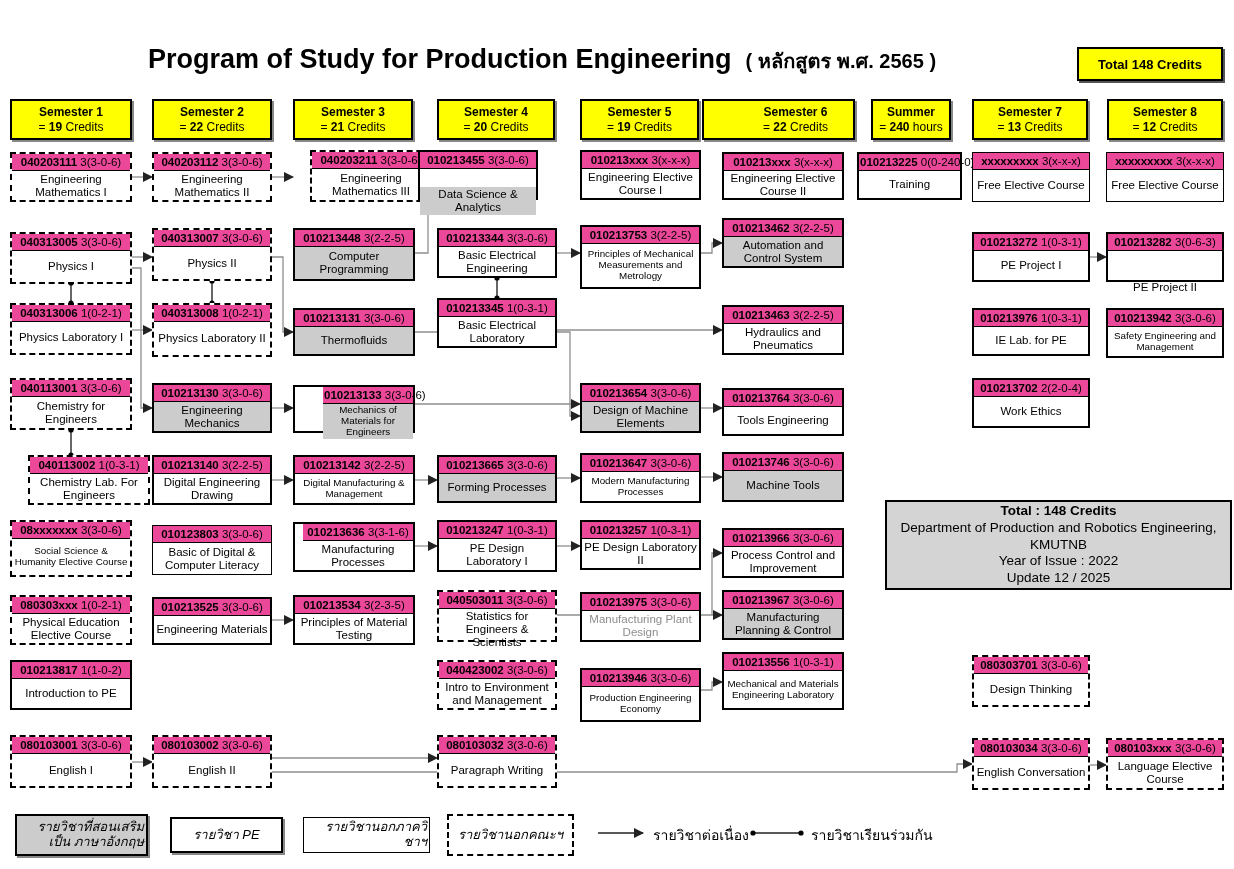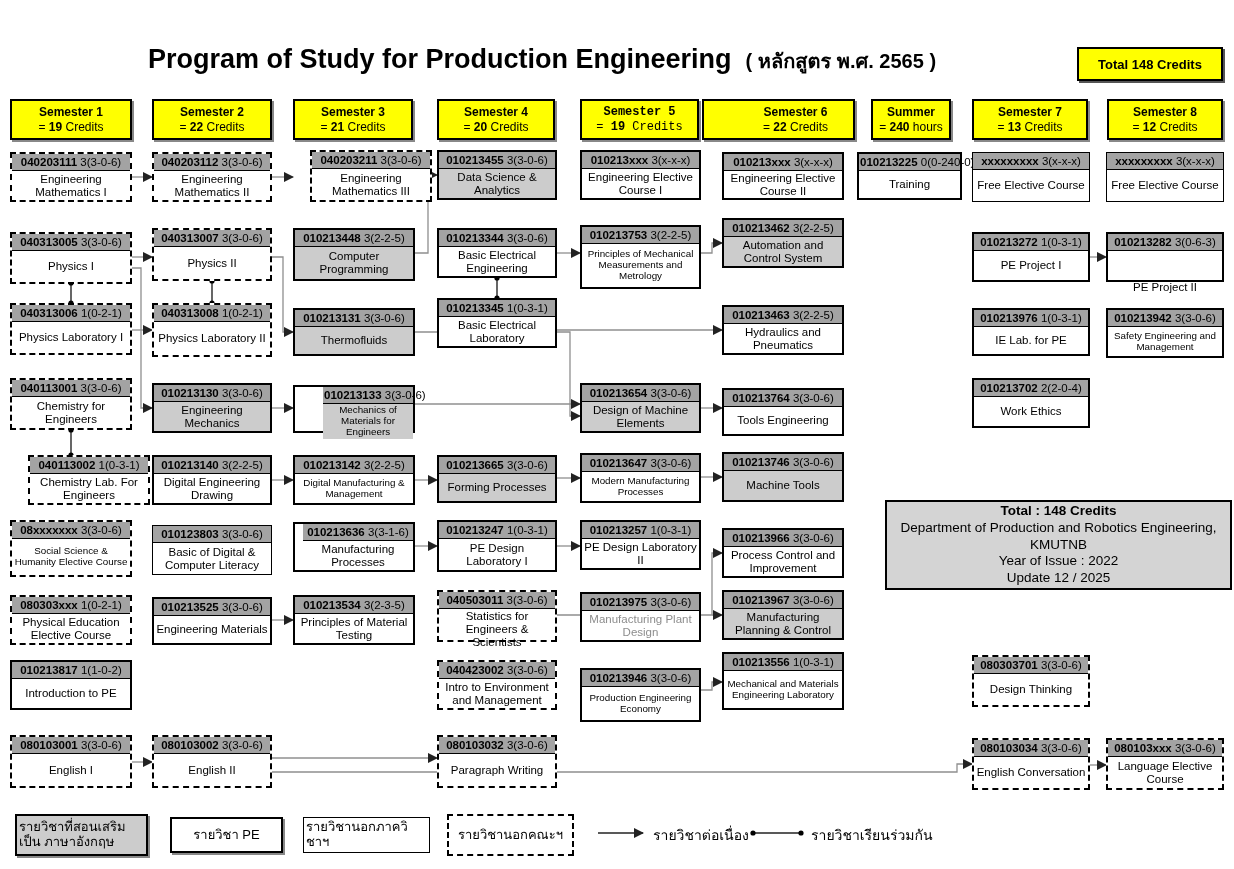--- a/index.html
+++ b/index.html
@@ -15,35 +15,35 @@
   .sem-header{position:absolute;background:#ffff00;border:2px solid #000;box-shadow:2px 2px 0 #888;
     display:flex;flex-direction:column;align-items:center;justify-content:center;
     font-size:12px;line-height:1.25;text-align:center;}
   .sem-header .l1{font-weight:bold;}
 
   .course{position:absolute;background:#fff;display:flex;flex-direction:column;box-sizing:border-box;}
   .course.pe{border:2.5px solid #000;}
   .course.thin{border:1.6px solid #000;}
   .course.dashed{border:2px dashed #000;}
   .course .hd{border-bottom:1.6px solid #000;text-align:center;font-size:11.5px;padding:2px 1px;
-    white-space:nowrap;background:#a3a3a3;flex:0 0 auto;}
+    white-space:nowrap;background:#ec4899;flex:0 0 auto;}
   .course .hd .code{font-weight:bold;}
   .course .bd{flex:1 1 auto;display:flex;align-items:center;justify-content:center;text-align:center;
     font-size:11.5px;line-height:1.12;padding:1px 2px;}
   .course.gray .bd{background:#ccc;}
   .course.txtgray .bd{color:#8d8d8d;}
   .course.small .bd{font-size:9.8px;}
 
   .info-box{position:absolute;left:885px;top:500px;width:343px;height:86px;background:#d4d4d4;
     border:2px solid #000;display:flex;flex-direction:column;align-items:center;justify-content:center;
     text-align:center;font-size:13.5px;line-height:1.25;}
   .info-box .b{font-weight:bold;}
 
   .legend-box{position:absolute;background:#fff;border:2px solid #000;display:flex;align-items:center;
-    justify-content:center;text-align:left;font-size:13px;line-height:1.15;box-sizing:border-box;padding:2px;}
+    justify-content:center;text-align:right;font-size:13px;line-height:1.15;box-sizing:border-box;padding:2px;font-style:italic;}
   .legend-box.gray{background:#ccc;box-shadow:2px 2px 0 #888;}
   .legend-box.pe{border-width:2.5px;box-shadow:2px 2px 0 #888;}
   .legend-box.thin{border-width:1.6px;}
   .legend-box.dashed{border-style:dashed;}
   .legend-label{position:absolute;font-size:14px;white-space:nowrap;font-family:Liberation Mono, monospace;}
 </style>
 </head>
 <body>
 
 <div id="stage">
@@ -122,21 +122,21 @@
         <div class="l2">= <b>22</b> Credits</div>
       </div>
       <div class="sem-header" style="left: 293px; top: 99px; width: 116px; height: 37px;">
         <div class="l1">Semester 3</div>
         <div class="l2">= <b>21</b> Credits</div>
       </div>
       <div class="sem-header" style="left: 437px; top: 99px; width: 114px; height: 37px;">
         <div class="l1">Semester 4</div>
         <div class="l2">= <b>20</b> Credits</div>
       </div>
-      <div class="sem-header" style="left: 580px; top: 99px; width: 115px; height: 37px; font-family: Liberation Mono, monospace;">
+      <div class="sem-header" style="left: 580px; top: 99px; width: 115px; height: 37px;">
         <div class="l1">Semester 5</div>
         <div class="l2">= <b>19</b> Credits</div>
       </div>
       <div class="sem-header" style="left: 702px; top: 99px; width: 115px; height: 37px; padding-left: 34px;">
         <div class="l1">Semester 6</div>
         <div class="l2">= <b>22</b> Credits</div>
       </div>
       <div class="sem-header" style="left: 871px; top: 99px; width: 76px; height: 37px;">
         <div class="l1">Summer</div>
         <div class="l2">= <b>240</b> hours</div>
@@ -240,21 +240,21 @@
         <div class="bd">Digital Manufacturing &amp; Management</div>
       </div>
       <div class="course pe" style="left: 293px; top: 522px; width: 122px; height: 50px; padding-left: 8px;">
         <div class="hd"><span class="code">010213636</span> 3(3-1-6)</div>
         <div class="bd">Manufacturing Processes</div>
       </div>
       <div class="course pe" style="left: 293px; top: 595px; width: 122px; height: 50px;">
         <div class="hd"><span class="code">010213534</span> 3(2-3-5)</div>
         <div class="bd">Principles of Material Testing</div>
       </div>
-      <div class="course pe gray" style="left: 437px; top: 150px; width: 120px; height: 50px;">
+      <div class="course pe gray" style="left: 418px; top: 150px; width: 120px; height: 50px; gap: 18px;">
         <div class="hd"><span class="code">010213455</span> 3(3-0-6)</div>
         <div class="bd">Data Science &amp; Analytics</div>
       </div>
       <div class="course pe" style="left: 437px; top: 228px; width: 120px; height: 50px;">
         <div class="hd"><span class="code">010213344</span> 3(3-0-6)</div>
         <div class="bd">Basic Electrical Engineering</div>
       </div>
       <div class="course pe" style="left: 437px; top: 298px; width: 120px; height: 50px;">
         <div class="hd"><span class="code">010213345</span> 1(0-3-1)</div>
         <div class="bd">Basic Electrical Laboratory</div>

